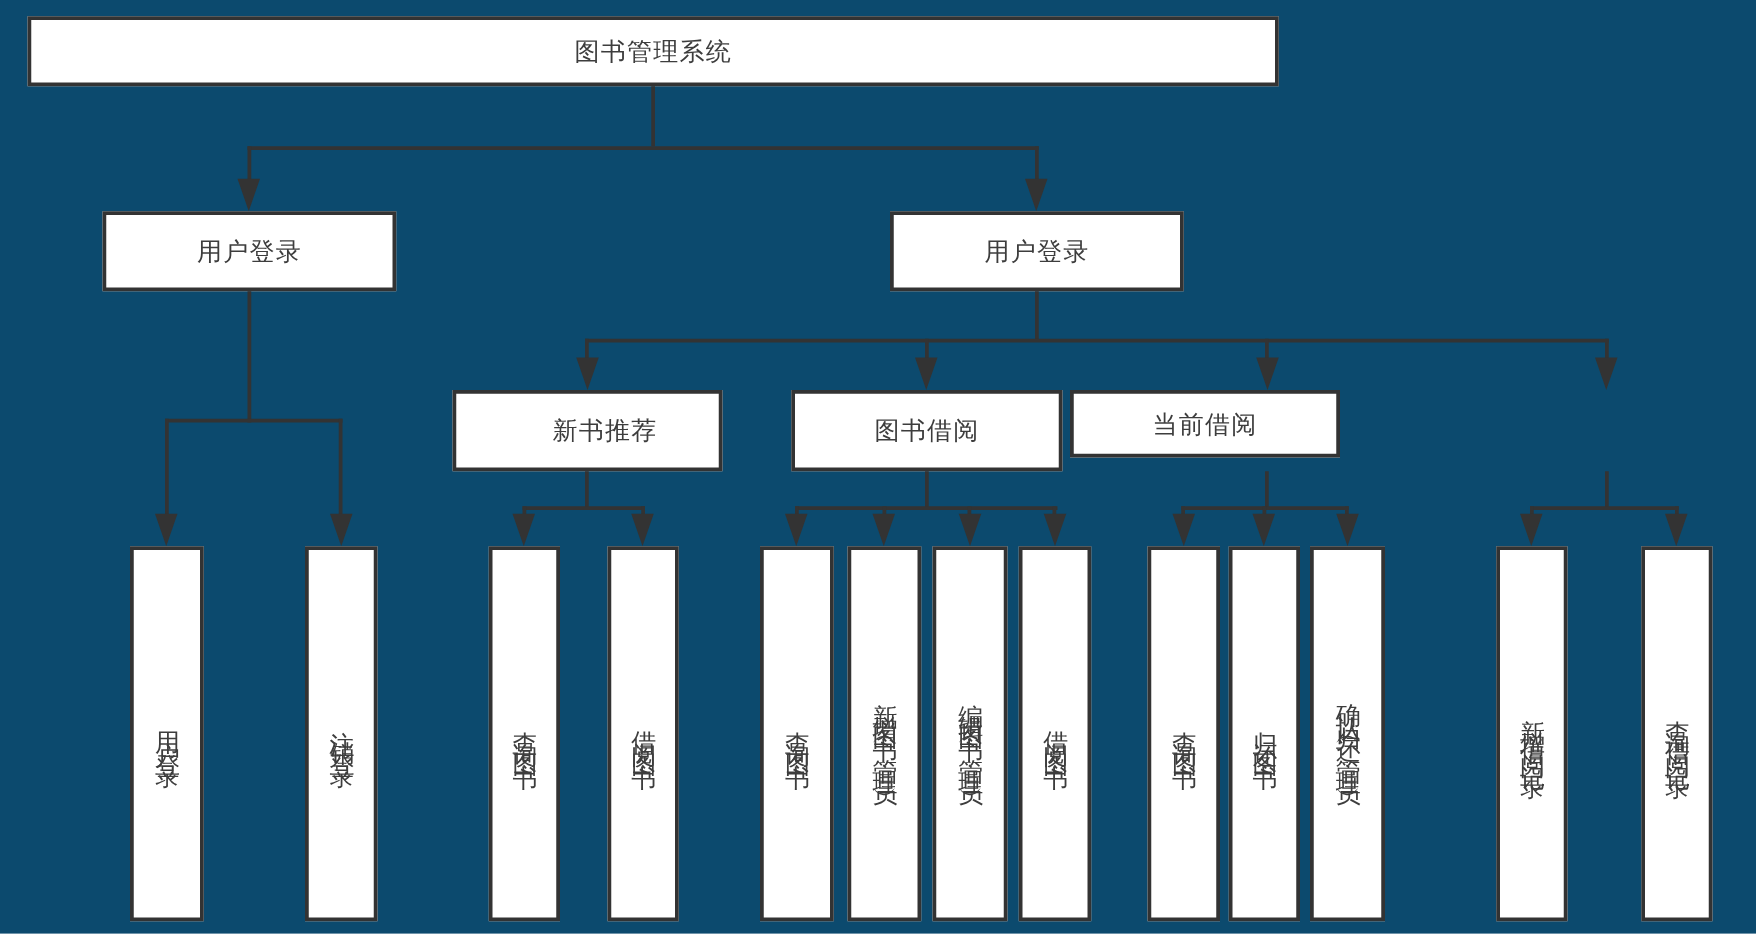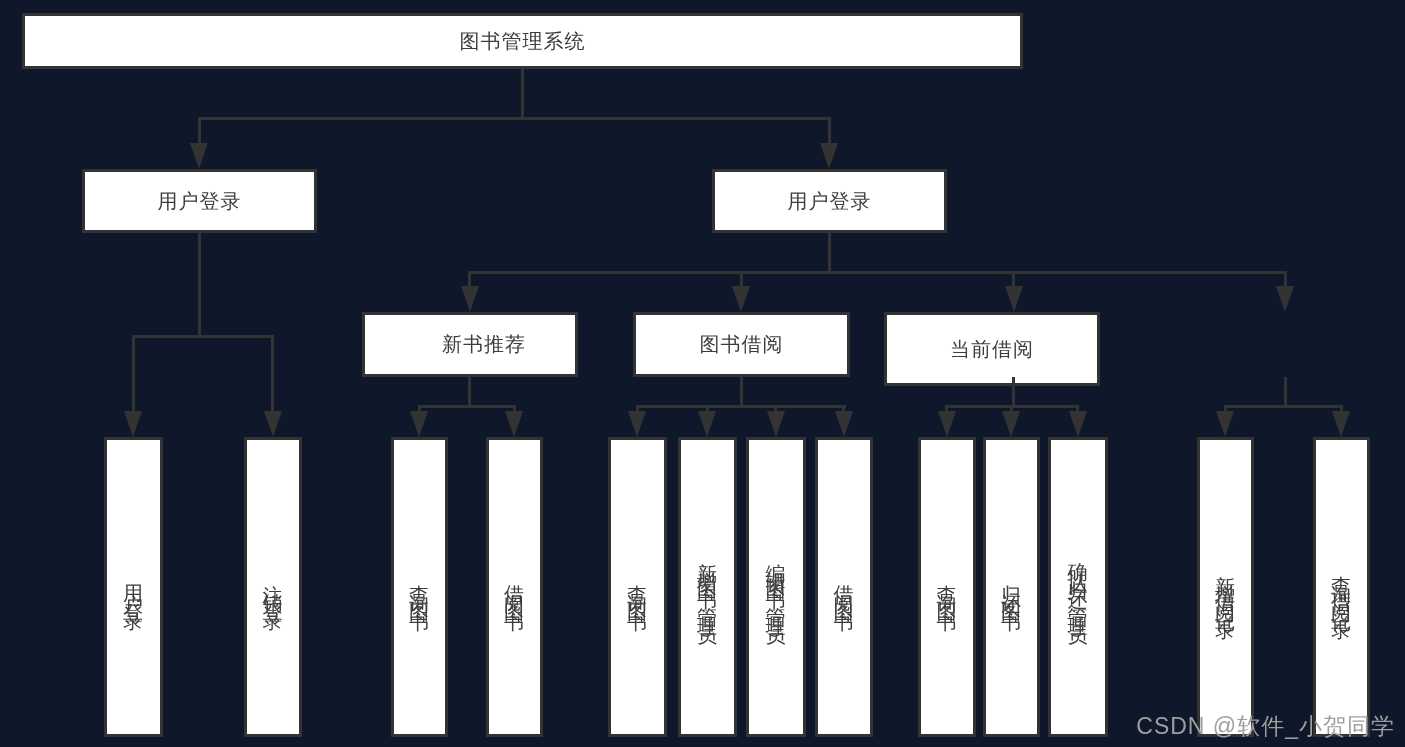--- a/index.html
+++ b/index.html
@@ -1,21 +1,21 @@
 <!DOCTYPE html>
 <html><head>
 <meta charset="utf-8">
 <style>
   * { margin: 0; padding: 0; box-sizing: border-box; }
   html, body { background: #ffffff; }
   .canvas {
     position: relative;
     width: 1405px;
     height: 747px;
-    background: #0f172a;
+    background: #0c4a6e;
     font-family: "Liberation Sans", "DejaVu Sans", sans-serif;
     overflow: hidden;
   }
   .node {
     position: absolute;
     border: 3px solid #333333;
     background: #ffffff;
     display: flex;
     align-items: center;
     justify-content: center;
@@ -95,21 +95,21 @@
   <div class="arrow" style="left:1005px; top:286px;"></div>
   <div class="line" style="left:1284px; top:271px; width:3px; height:18px;"></div>
   <div class="arrow" style="left:1276px; top:286px;"></div>
 
   <div class="node h" style="left:362px; top:312px; width:216px; height:65px;padding-left:28px;">
     <span>新书推荐</span>
   </div>
   <div class="node h" style="left:633px; top:312px; width:217px; height:65px;">
     <span>图书借阅</span>
   </div>
-  <div class="node h" style="left:884px; top:312px; width:216px; height:74px;">
+  <div class="node h" style="left:856px; top:312px; width:216px; height:54px;">
     <span>当前借阅</span>
   </div>
 
   <div class="line" style="left:468px; top:377px; width:3px; height:31px;"></div>
   <div class="line" style="left:418px; top:405px; width:98px; height:3px;"></div>
   <div class="line" style="left:418px; top:405px; width:3px; height:10px;"></div>
   <div class="arrow" style="left:410px; top:411px;"></div>
   <div class="line" style="left:513px; top:405px; width:3px; height:10px;"></div>
   <div class="arrow" style="left:505px; top:411px;"></div>
 
@@ -177,15 +177,14 @@
     <span>确认归还（管理员）</span>
   </div>
 
   <div class="node v" style="left:1197px; top:437px; width:57px; height:300px;">
     <span>新增借阅记录</span>
   </div>
   <div class="node v" style="left:1313px; top:437px; width:57px; height:300px;">
     <span>查询借阅记录</span>
   </div>
 
-  <div class="watermark">CSDN @软件_小贺同学</div>
 
 </div>
 
 </body></html>

